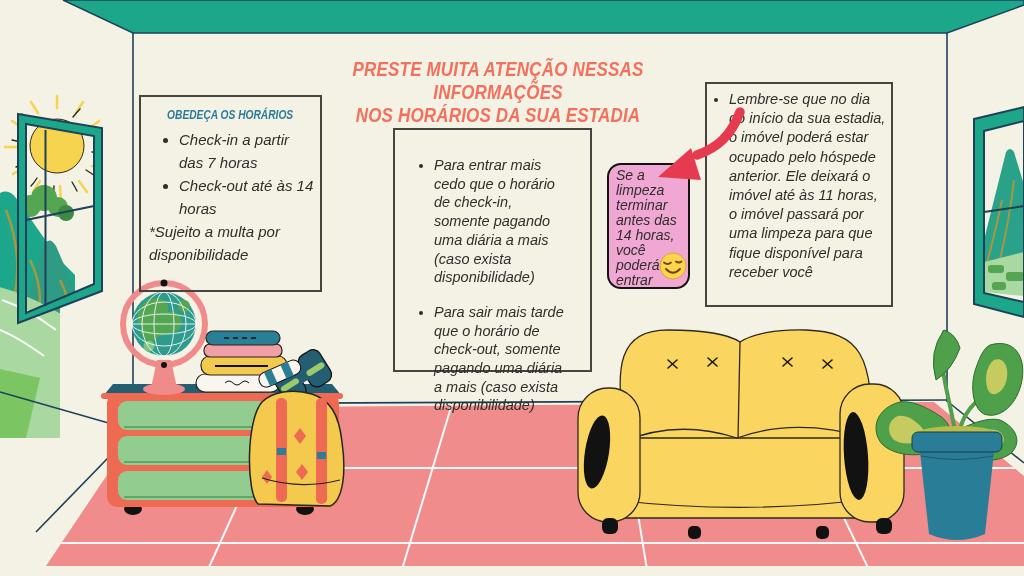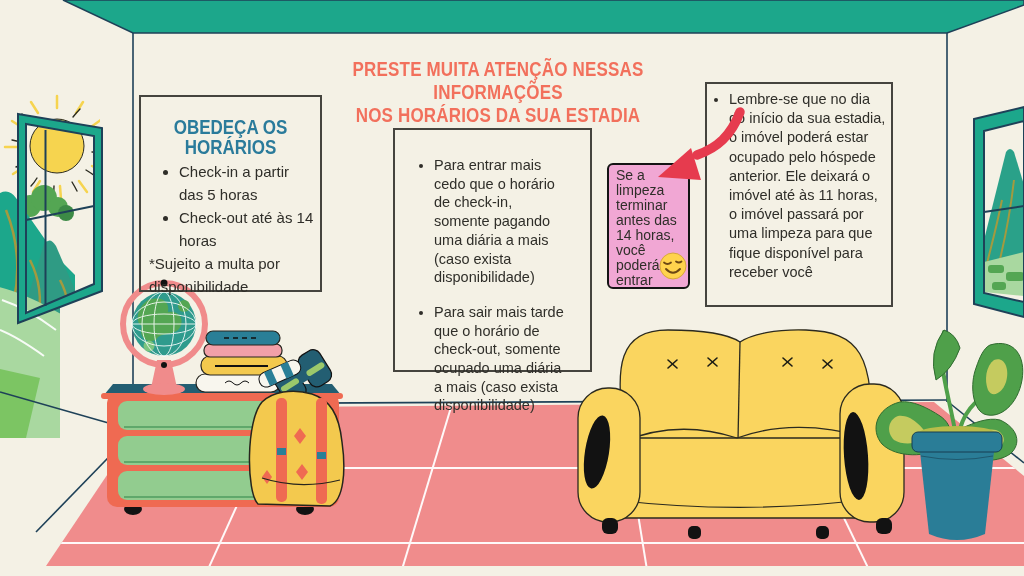--- a/index.html
+++ b/index.html
@@ -8,36 +8,36 @@
     --bubblepink:#F1A7D4; --arrowred:#E63B4E; --sofa:#FAD55F; --dressercoral:#EF6A52;
     --drawer:#92CC8F; --dressertop:#235E72; --backpack:#F3C94E; --globe:#2F9B8D;
     --land:#54A653; --leaf:#4FA04A; --leaflight:#C5CB5F; --pot:#2A7D97;
     --field:#A9D8A0; --field2:#7CC563; --sun:#F6D44F; --bookpink:#F2A0A8;
     --bookwhite:#F8F6EE; --bookteal:#2A7F97; --olive:#A39A3F; --emoji:#FFD34D;
   }
   html,body{margin:0;padding:0;}
   body{width:1024px;height:576px;overflow:hidden;font-family:"Liberation Sans",sans-serif;background:var(--cream);}
   .stage{position:relative;width:1024px;height:576px;background:var(--cream);}
   .scene{position:absolute;left:0;top:0;width:1024px;height:576px;z-index:0;}
-  .overlay{position:absolute;z-index:2;color:var(--ink);}
+  .overlay{position:absolute;z-index:2;color:var(--ink);font-style:italic;}
   .cond{display:inline-block;transform:scaleX(0.85);transform-origin:center;}
   .title{left:268px;top:58px;width:460px;text-align:center;font-weight:bold;
          font-size:20px;line-height:23px;color:var(--coral);letter-spacing:.2px;}
   .txtbox{border:2px solid var(--boxborder);box-sizing:border-box;background:transparent;}
   .rules{left:139px;top:95px;width:183px;height:197px;padding:6px 6px 0 6px;}
-  .rules h2{margin:14px 0 0 0;text-align:center;font-size:20px;line-height:20px;color:var(--headteal);font-weight:bold;}
+  .rules h2{margin:2px 0 0 0;text-align:center;font-size:12px;line-height:20px;color:var(--headteal);font-weight:bold;}
   .rules ul{margin:3px 0 0 0;padding-left:32px;font-size:15px;line-height:23px;}
   .rules .foot{margin:0;padding-left:2px;font-size:15px;line-height:23px;}
   .fees{left:393px;top:128px;width:199px;height:244px;padding:10px 4px 0 4px;}
   .fees ul{margin:0;padding-left:19px;font-size:14.5px;line-height:18.7px;}
   .fees li{margin:16px;}
   .reminder{left:705px;top:82px;width:188px;height:225px;padding:6px 4px 0 2px;}
   .reminder ul{margin:0;padding-left:20px;font-size:14.5px;line-height:19.2px;}
   .bubble{left:607px;top:163px;width:83px;height:126px;background:var(--bubblepink);
-          border:2px solid #141414;border-radius:6px;box-sizing:border-box;
+          border:2px solid #141414;border-radius:14px;box-sizing:border-box;
           padding:3px 3px 2px 7px;font-size:14px;line-height:15px;}
   .bubble .emo{position:absolute;left:50px;top:87px;width:28px;height:28px;}
   .arrow{left:645px;top:98px;width:110px;height:90px;z-index:3;position:absolute;}
   ul li::marker{color:var(--ink);}
 </style>
 </head>
 <body>
 
 <div class="stage">
 
@@ -282,30 +282,30 @@
   <div class="overlay title">
     <span class="cond">
       <span style="display:block">PRESTE MUITA ATENÇÃO NESSAS INFORMAÇÕES</span>
       <span style="display:block">NOS HORÁRIOS DA SUA ESTADIA</span>
     </span>
   </div>
 
   <div class="overlay txtbox rules">
     <h2><span class="cond">OBEDEÇA OS HORÁRIOS</span></h2>
     <ul>
-      <li>Check-in a partir das 5 horas</li>
+      <li>Check-in a partir das 7 horas</li>
       <li>Check-out até às 14 horas</li>
     </ul>
     <p class="foot">*Sujeito a multa por disponibilidade</p>
   </div>
 
   <div class="overlay txtbox fees">
     <ul>
       <li>Para entrar mais cedo que o horário de check-in, somente pagando uma diária a mais (caso exista disponibilidade)</li>
-      <li>Para sair mais tarde que o horário de check-out, somente ocupado uma diária a mais (caso exista disponibilidade)</li>
+      <li>Para sair mais tarde que o horário de check-out, somente pagando uma diária a mais (caso exista disponibilidade)</li>
     </ul>
   </div>
 
   <div class="overlay bubble">
     <span>Se a limpeza terminar antes das 14 horas, você poderá entrar</span>
     <svg class="emo" viewBox="-14 -14 28 28">
       <circle cx="0" cy="0" r="13" fill="var(--emoji)" stroke="#d8a73c" stroke-width="1"></circle>
       <path d="M -9,-3.5 Q -5.5,-0.5 -2,-3.5" fill="none" stroke="#6b4714" stroke-width="1.8" stroke-linecap="round"></path>
       <path d="M 3,-4.5 Q 6,-2.5 8.5,-4.5" fill="none" stroke="#6b4714" stroke-width="1.8" stroke-linecap="round"></path>
       <path d="M -7,3 Q 0,10.5 7,3" fill="none" stroke="#6b4714" stroke-width="1.9" stroke-linecap="round"></path>

